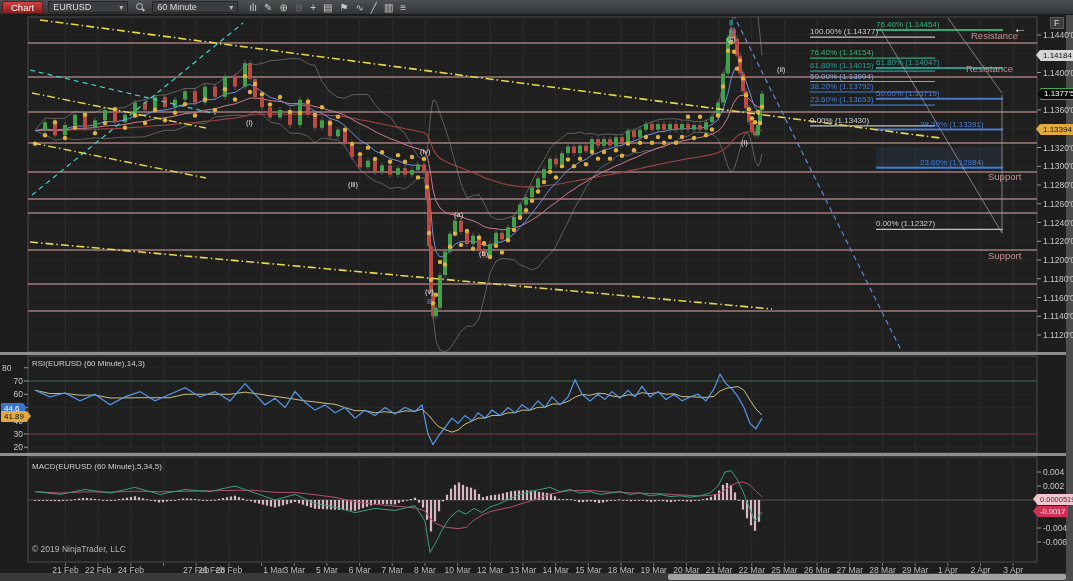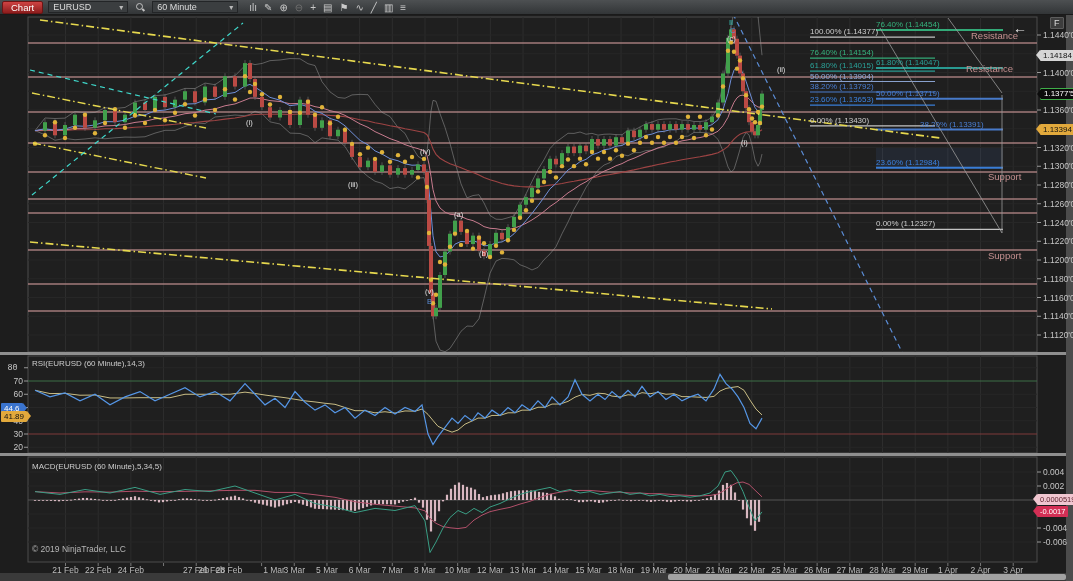--- a/index.html
+++ b/index.html
@@ -883,21 +883,21 @@
       <div class="abs tick" style="left: 1043px; top: 217.5px;">1.1240'0</div>
       <div class="abs tick" style="left: 1043px; top: 236.25px;">1.1220'0</div>
       <div class="abs tick" style="left: 1043px; top: 255px;">1.1200'0</div>
       <div class="abs tick" style="left: 1043px; top: 273.75px;">1.1180'0</div>
       <div class="abs tick" style="left: 1043px; top: 292.5px;">1.1160'0</div>
       <div class="abs tick" style="left: 1043px; top: 311.25px;">1.1140'0</div>
       <div class="abs tick" style="left: 1043px; top: 330px;">1.1120'0</div>
       <div class="abs tag pt-left gray" style="left: 1040px; top: 49.75px;">1.14184</div>
       <div class="abs tag pt-left current" style="left: 1040px; top: 88.0937px;">1.1377'5</div>
       <div class="abs tag pt-left amber" style="left: 1040px; top: 123.812px;">1.13394</div>
-      <div class="abs tick" style="left: 2px; top: 362.75px; width: 21px; text-align: center; font-family: Liberation Mono, monospace;">80</div>
+      <div class="abs tick" style="left: 2px; top: 362.75px; width: 21px; text-align: left;">80</div>
       <div class="abs tick" style="left: 2px; top: 376px; width: 21px; text-align: right;">70</div>
       <div class="abs tick" style="left: 2px; top: 389.25px; width: 21px; text-align: right;">60</div>
       <div class="abs tick" style="left: 2px; top: 402.5px; width: 21px; text-align: right;">50</div>
       <div class="abs tick" style="left: 2px; top: 415.75px; width: 21px; text-align: right;">40</div>
       <div class="abs tick" style="left: 2px; top: 429px; width: 21px; text-align: right;">30</div>
       <div class="abs tick" style="left: 2px; top: 442.25px; width: 21px; text-align: right;">20</div>
       <div class="abs tag pt-right blue" style="left: 1px; top: 403px;">44.6</div>
       <div class="abs tag pt-right amber" style="left: 1px; top: 411px;">41.89</div>
       <div class="abs tick" style="left: 1043px; top: 467px;">0.004</div>
       <div class="abs tick" style="left: 1043px; top: 481px;">0.002</div>
@@ -939,21 +939,21 @@
       <div class="abs fib" style="left: 810px; top: 48.0625px; color: rgb(53, 178, 125);">76.40% (1.14154)</div>
       <div class="abs fib" style="left: 810px; top: 61.0937px; color: rgb(42, 161, 152);">61.80% (1.14015)</div>
       <div class="abs fib" style="left: 810px; top: 71.5px; color: rgb(143, 168, 216);">50.00% (1.13904)</div>
       <div class="abs fib" style="left: 810px; top: 82px; color: rgb(74, 127, 212);">38.20% (1.13792)</div>
       <div class="abs fib" style="left: 810px; top: 95.0312px; color: rgb(59, 130, 224);">23.60% (1.13653)</div>
       <div class="abs fib" style="left: 810px; top: 115.937px; color: rgb(204, 204, 204);">0.00% (1.13430)</div>
       <div class="abs fib" style="left: 876px; top: 19.9375px; color: rgb(53, 178, 125);">76.40% (1.14454)</div>
       <div class="abs fib" style="left: 876px; top: 58.0937px; color: rgb(42, 161, 152);">61.80% (1.14047)</div>
       <div class="abs fib" style="left: 876px; top: 88.8437px; color: rgb(74, 127, 212);">50.00% (1.13719)</div>
       <div class="abs fib" style="left: 876px; top: 119.594px; color: rgb(74, 127, 212); padding-left: 44px;">38.20% (1.13391)</div>
-      <div class="abs fib" style="left: 876px; top: 157.75px; color: rgb(59, 130, 224);">23.60% (1.12984)</div>
+      <div class="abs fib" style="left: 876px; top: 157.75px; color: rgb(59, 130, 224); padding-left: 44px;">23.60% (1.12984)</div>
       <div class="abs fib" style="left: 876px; top: 219.344px; color: rgb(204, 204, 204);">0.00% (1.12327)</div>
       <div class="abs rs" style="left: 971px; top: 30px;">Resistance</div>
       <div class="abs rs" style="left: 966px; top: 63px;">Resistance</div>
       <div class="abs rs" style="left: 988px; top: 171px;">Support</div>
       <div class="abs rs" style="left: 988px; top: 250px;">Support</div>
       <div class="abs wave" style="left: 246px; top: 118px;">(i)</div>
       <div class="abs wave" style="left: 348px; top: 180px;">(iii)</div>
       <div class="abs wave" style="left: 420px; top: 147px;">(iv)</div>
       <div class="abs wave" style="left: 425px; top: 287px;">(v)</div>
       <div class="abs wave" style="left: 427px; top: 297px; color: rgb(91, 141, 214);">B</div>

